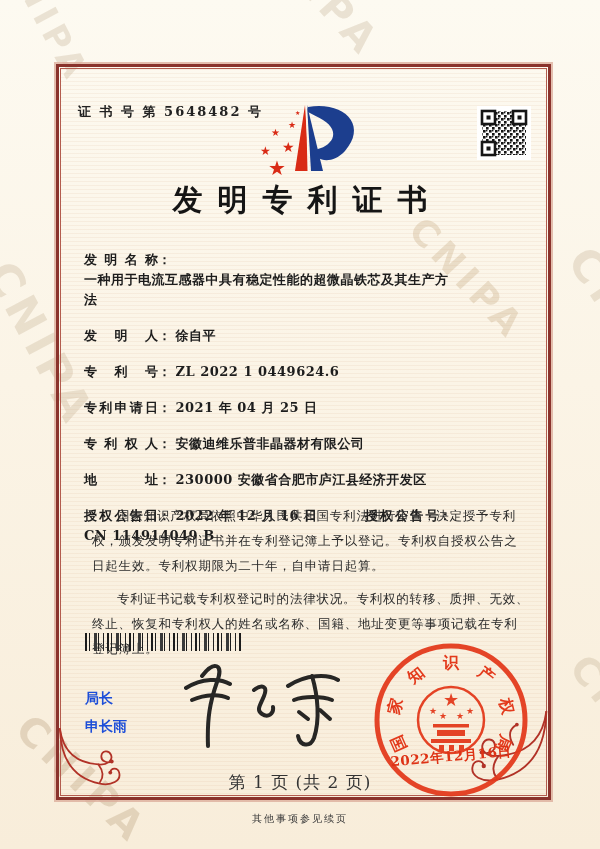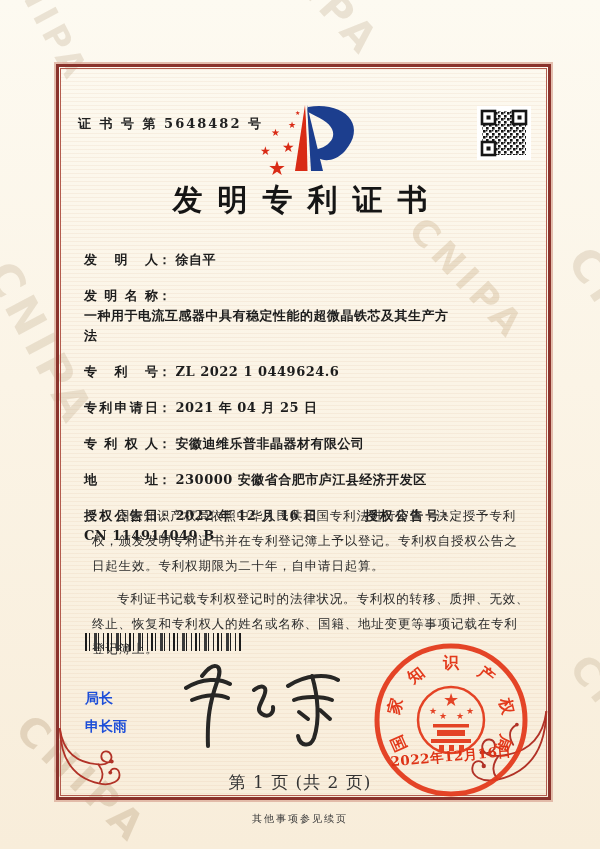--- a/index.html
+++ b/index.html
@@ -21,21 +21,21 @@
   
   .frame{position:absolute;left:56px;top:64px;right:49px;bottom:49px;
          border:3px solid #8a332c;box-shadow:0 0 0 2px rgba(219,170,152,.75);}
   .frame::before{content:"";position:absolute;inset:1px;border:1px solid #b35c4e;}
   .inner-bg{position:absolute;left:61px;top:69px;right:54px;bottom:54px;
             background:repeating-linear-gradient(180deg,rgba(205,150,110,0.10) 0 1px,rgba(255,255,255,0) 1px 4px);}
   .flourish{position:absolute;pointer-events:none;}
   .flourish.br{left:458px;top:708px;width:92px;height:92px;}
   .flourish.bl{left:57px;top:726px;width:74px;height:74px;transform:scaleX(-1);}
   
-  .cert-no{position:absolute;left:78px;top:115px;font-size:13px;font-weight:600;
+  .cert-no{position:absolute;left:78px;top:103px;font-size:13px;font-weight:600;
            color:#222;letter-spacing:2px;}
   .logo{position:absolute;left:246px;top:101px;width:130px;height:75px;}
   .qr{position:absolute;left:477px;top:106px;width:54px;height:54px;background:#fff;}
   .title{position:absolute;left:0;right:0;top:180px;text-align:center;font-size:30px;
          font-weight:600;color:#151515;letter-spacing:0.5em;text-indent:0.5em;}
   
   .fields{position:absolute;left:84px;top:250px;right:58px;font-size:13px;color:#1d1d1d;}
   .frow{margin-bottom:16px;line-height:20px;font-weight:600;}
   .flabel{display:inline-block;width:74px;text-align:justify;text-align-last:justify;
           vertical-align:top;}
@@ -142,26 +142,26 @@
       <rect x="5" y="36" width="13" height="13" fill="#ffffff"></rect>
       <rect x="5" y="36" width="13" height="13" fill="none" stroke="#151515" stroke-width="2.6"></rect>
       <rect x="9.5" y="40.5" width="4" height="4" fill="#151515"></rect>
     </g>
   </svg>
 
   <div class="title">发明专利证书</div>
 
   <div class="fields">
     <div class="frow">
+      <span class="flabel">发明名称</span><span class="fcolon">：</span>
+      <span class="fvalue">一种用于电流互感器中具有稳定性能的超微晶铁芯及其生产方法</span>
+    </div>
+    <div class="frow">
       <span class="flabel">发明人</span><span class="fcolon">：</span>
       <span class="fvalue">徐自平</span>
-    </div>
-    <div class="frow">
-      <span class="flabel">发明名称</span><span class="fcolon">：</span>
-      <span class="fvalue">一种用于电流互感器中具有稳定性能的超微晶铁芯及其生产方法</span>
     </div>
     <div class="frow">
       <span class="flabel">专利号</span><span class="fcolon">：</span>
       <span class="fvalue">ZL 2022 1 0449624.6</span>
     </div>
     <div class="frow">
       <span class="flabel">专利申请日</span><span class="fcolon">：</span>
       <span class="fvalue">2021 年 04 月 25 日</span>
     </div>
     <div class="frow">

